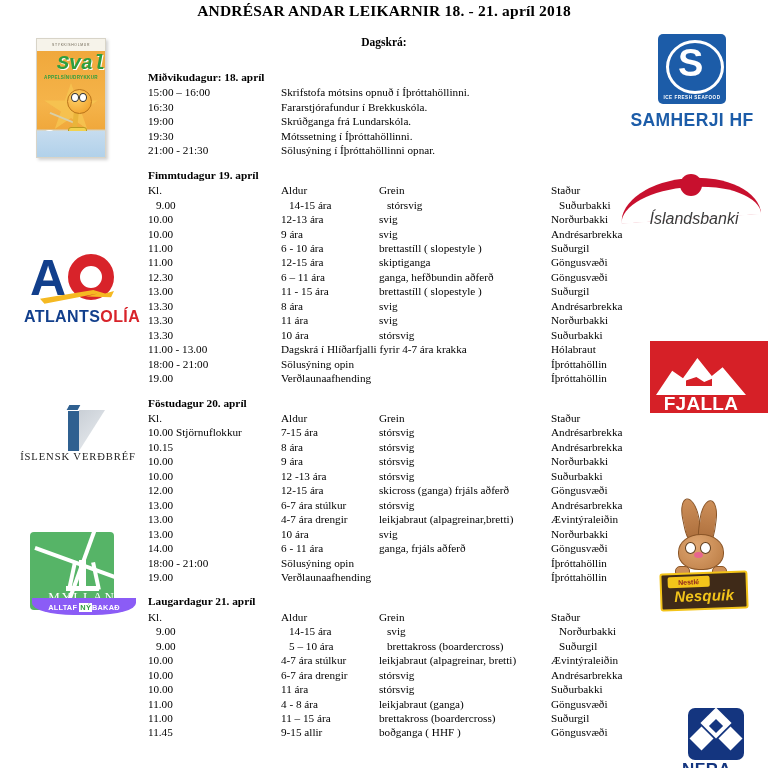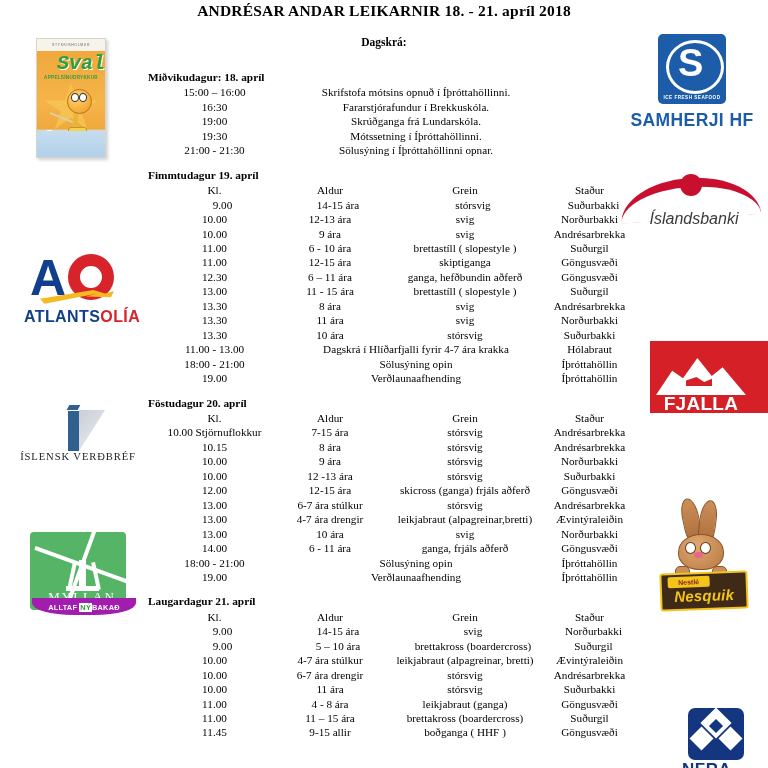--- a/index.html
+++ b/index.html
@@ -48,21 +48,20 @@
   }
   .day-block { margin-bottom: 10px; }
   .day-heading {
     font-weight: bold;
     font-size: 11.3px;
     margin-bottom: 1px;
   }
   .row {
     display: flex;
     white-space: nowrap;
-    text-align: center;
   }
   .row.head { font-weight: normal; }
   .c-time  { width: 133px; flex: 0 0 133px; }
   .c-age   { width: 98px;  flex: 0 0 98px; }
   .c-event { width: 172px; flex: 0 0 172px; }
   .c-place { flex: 1 1 auto; }
   .c-wide  { width: 270px; flex: 0 0 270px; }
   .indent  { padding-left: 8px; }
 
   
@@ -185,21 +184,21 @@
   }
   #logo-iv .iv-name {
     text-align:center;
     font-family:"Liberation Serif", serif;
     font-size:10.6px; letter-spacing:.9px; color:#222;
   }
 
   
   #logo-myllan { left: 30px; top: 528px; width: 104px; height: 90px; }
   #logo-myllan .my-box {
-    position:absolute; left:0; top:4px; width:96px; height:78px;
+    position:absolute; left:0; top:4px; width:84px; height:78px;
     background:#56b467; border-radius:4px;
   }
   #logo-myllan .mill-post {
     position:absolute; left:49px; top:28px; width:7px; height:30px;
     background:#ffffff;
   }
   #logo-myllan .mill-base {
     position:absolute; left:36px; top:54px; width:33px; height:5px;
     background:#ffffff;
   }
@@ -216,21 +215,21 @@
   #logo-myllan .mill-blade.b2 { transform: rotate(110deg); }
   #logo-myllan .mill-blade.b3 { transform: rotate(200deg); }
   #logo-myllan .mill-blade.b4 { transform: rotate(290deg); }
   #logo-myllan .my-name {
     position:absolute; left:0; top:57px; width:104px; text-align:center;
     font-family:"Liberation Serif", serif;
     font-size:13px; letter-spacing:2px; color:#ffffff;
   }
   #logo-myllan .my-banner {
     position:absolute; left:2px; top:70px; width:104px; height:17px;
-    background:#a21caf;
+    background:#8b5cf6;
     border-radius:0 0 40% 40% / 0 0 70% 70%;
     font-family:"Liberation Sans", sans-serif;
     font-weight:bold; font-size:7.4px; letter-spacing:.2px;
     color:#ffffff; text-align:center; line-height:19px;
   }
   #logo-myllan .my-banner .hl { color:#2f9e3f; background:#ffffff; padding:0 1px; }
 
   
   #logo-samherji { left: 630px; top: 34px; width: 124px; height: 112px; }
   #logo-samherji .sam-box {

